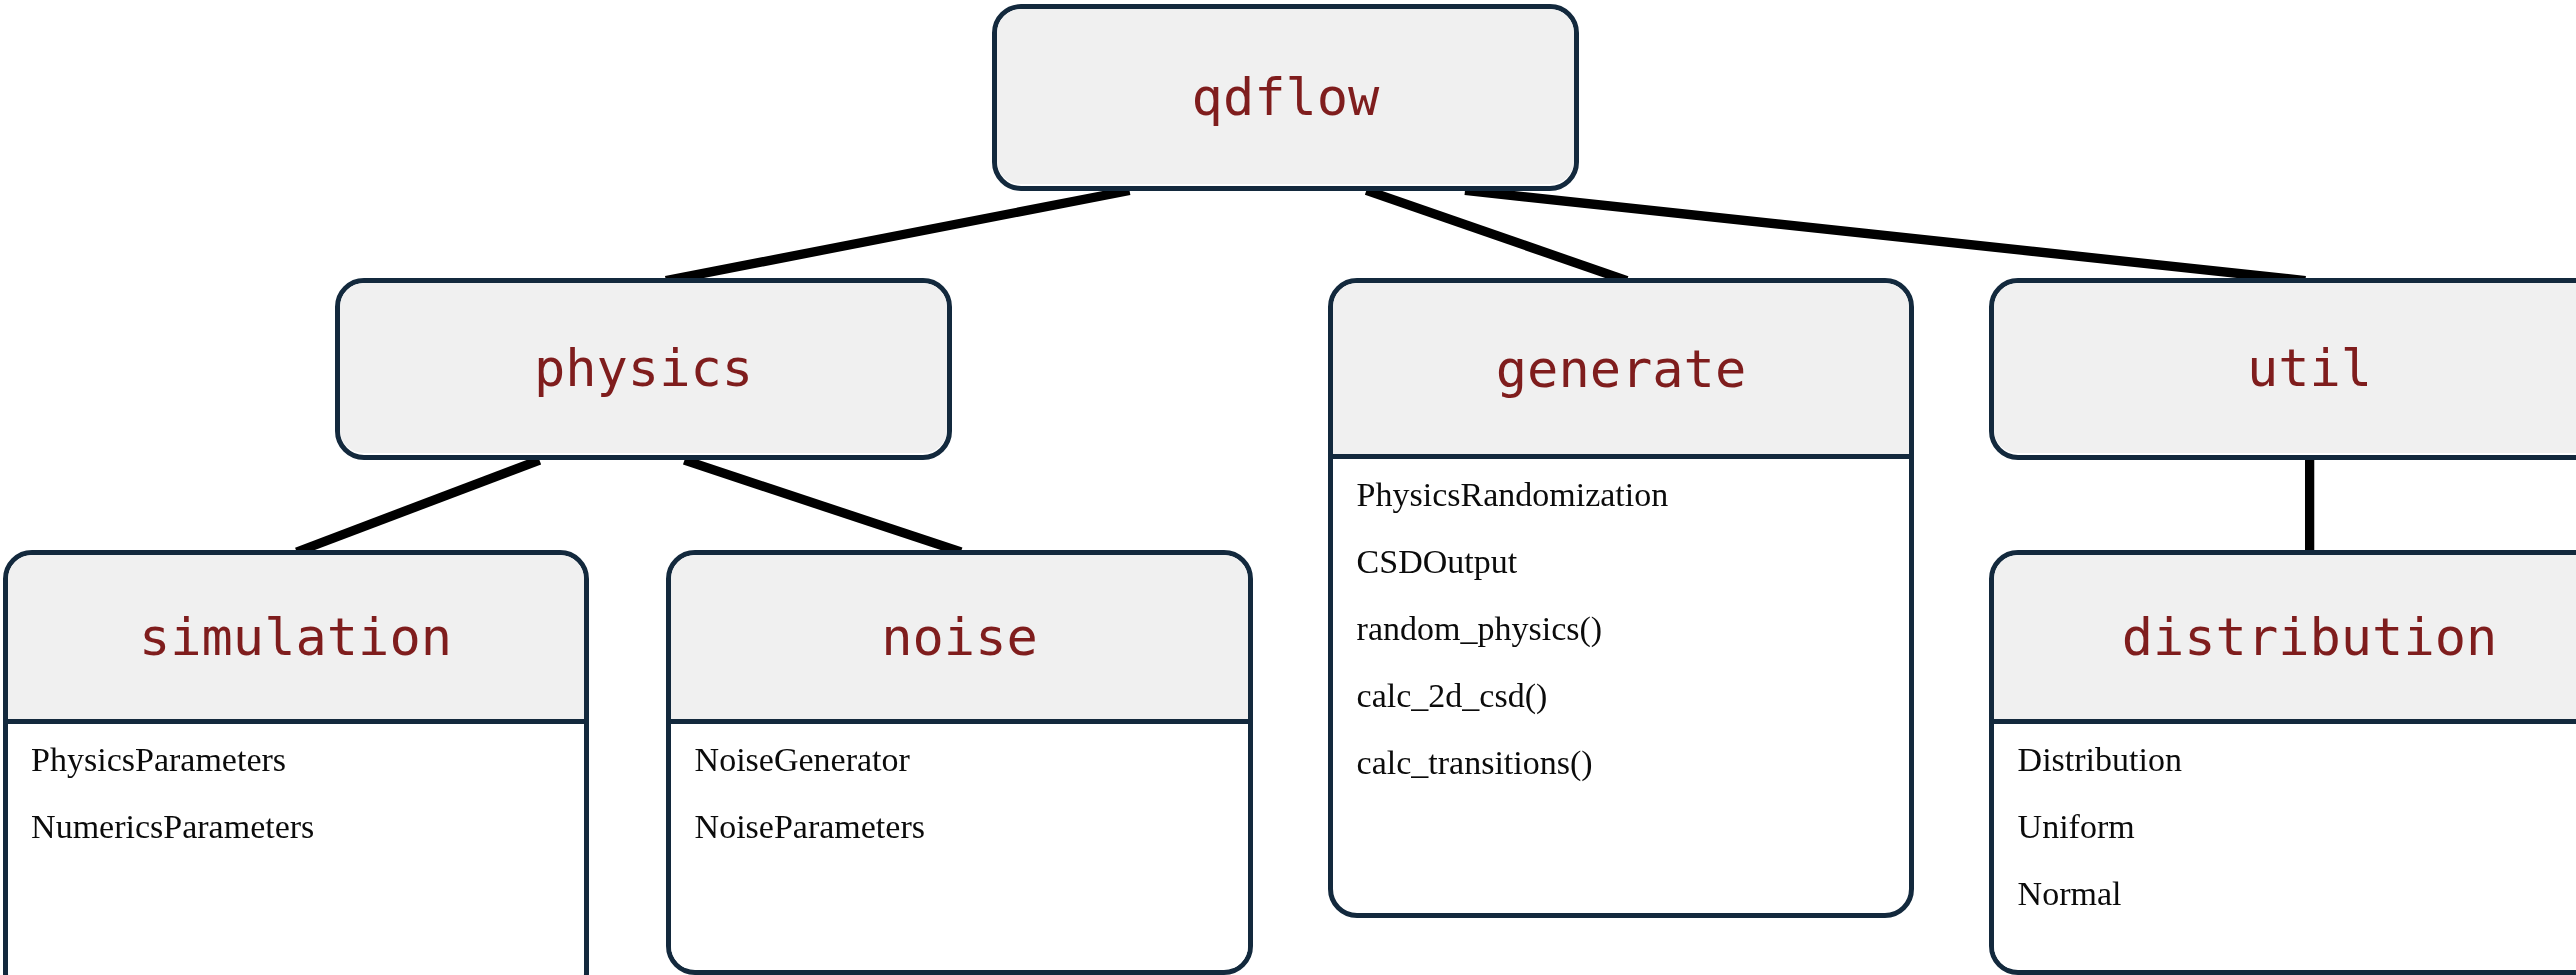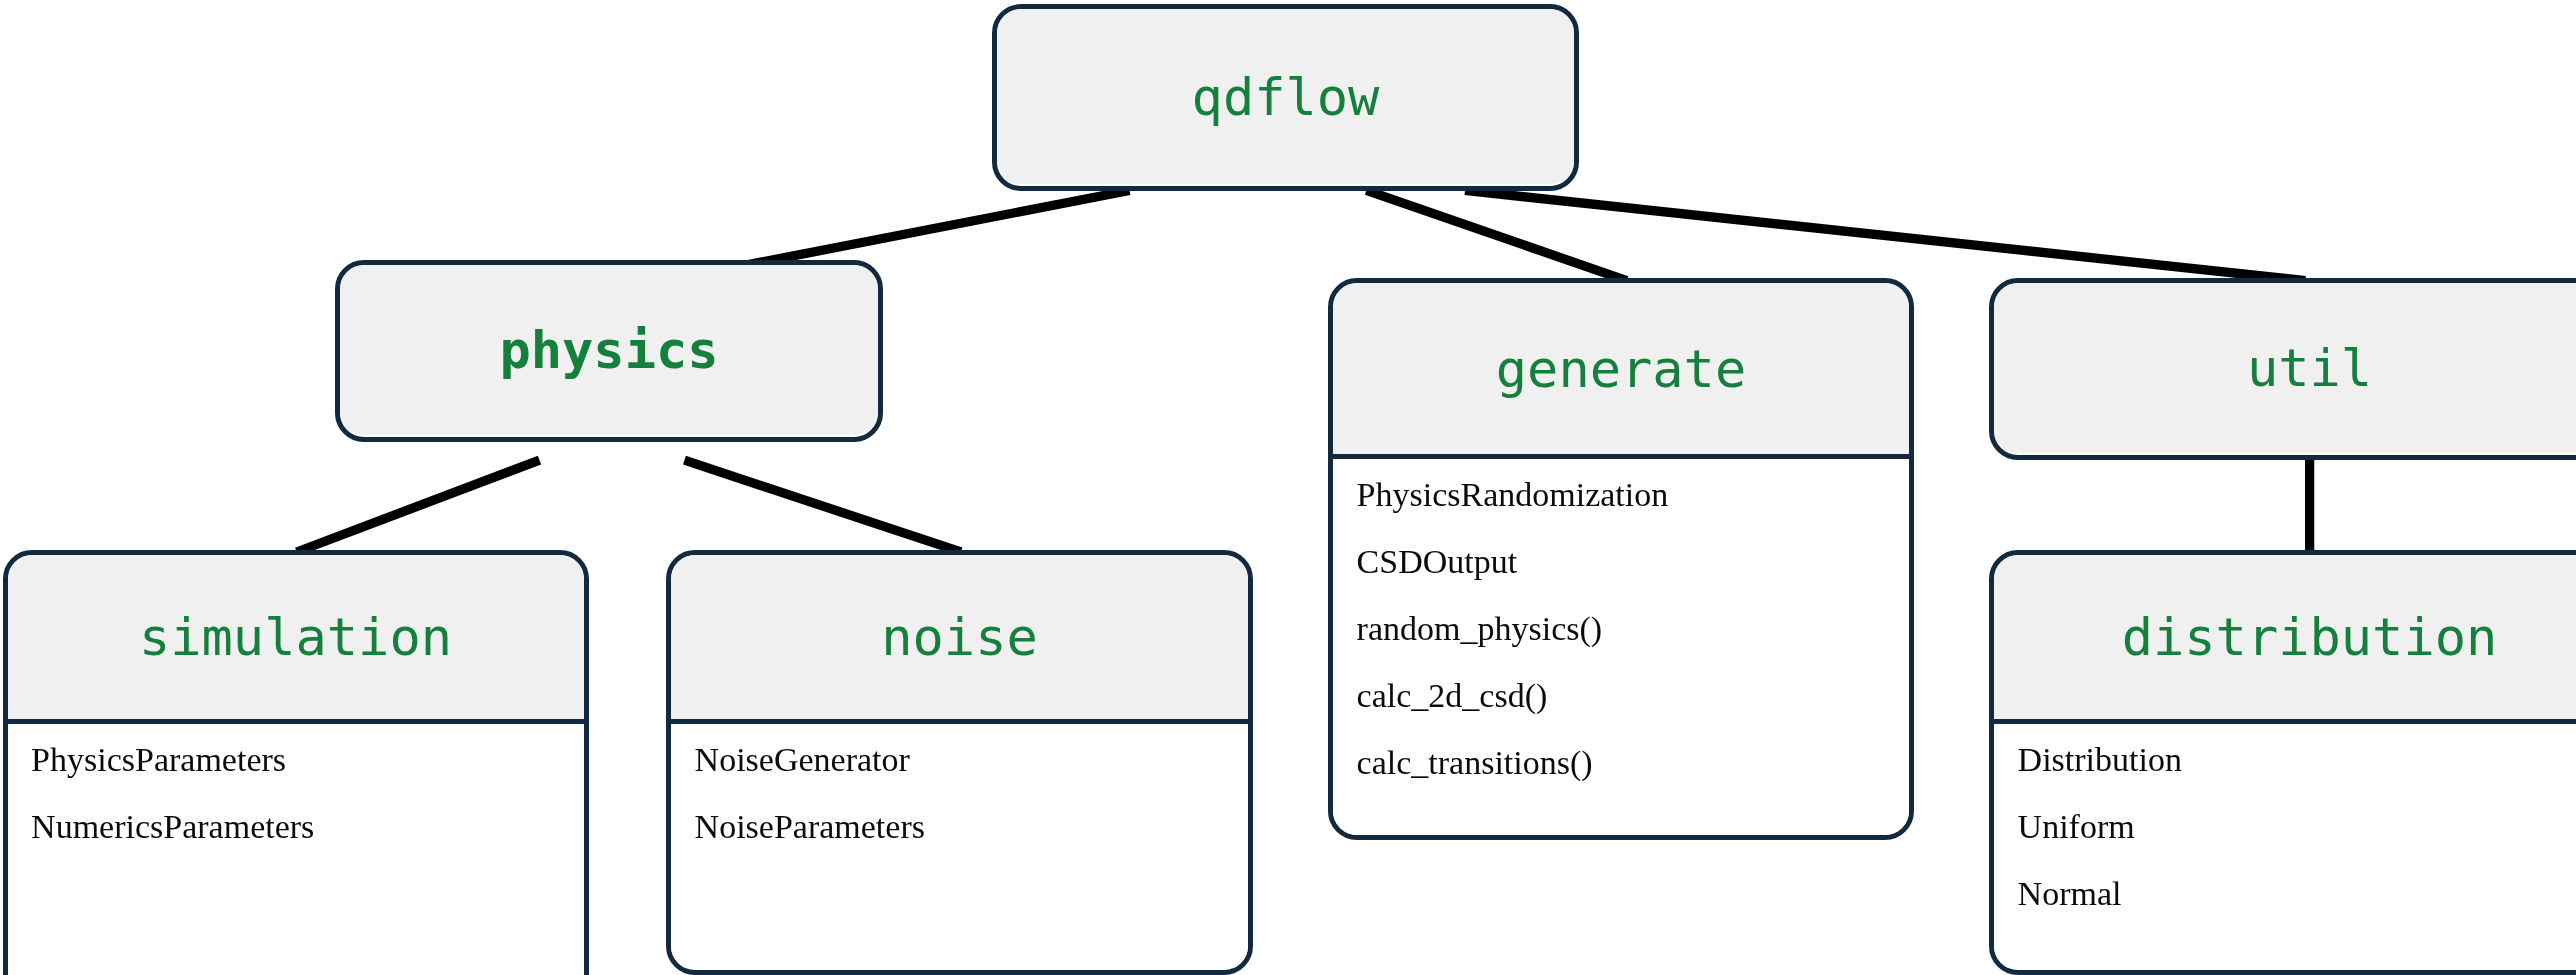--- a/index.html
+++ b/index.html
@@ -31,21 +31,21 @@
     overflow: hidden;
   }
   .node .hdr {
     box-sizing: border-box;
     background: #f0f0f0;
     border-bottom: 5.9px solid #13293d;
     border-radius: 23px 23px 23px 23px;
     display: flex;
     align-items: center;
     justify-content: center;
-    color: #15803d;
+    color: #7f1d1d;
     white-space: nowrap;
   }
   .node.leafonly .hdr {
     border-bottom: none;
   }
   .node .body {
     box-sizing: border-box;
     background: #ffffff;
     padding: 18.5px 0 0 23.6px;
   }
@@ -55,24 +55,24 @@
     line-height: 1.0;
     margin-bottom: 33px;
     white-space: nowrap;
     font-family: Liberation Serif, serif;
   }
 
   
   #node-qdflow      { left: 992px; top: 4.2px;   width: 587px; height: 187px; }
   #node-qdflow .hdr { height: 175px; font-size: 52px; }
 
-  #node-physics      { left: 335px; top: 260px; width: 548px; height: 182px; font-weight: bold; }
+  #node-physics      { left: 335px; top: 278px; width: 617px; height: 182px; }
   #node-physics .hdr { height: 170px; font-size: 52px; }
 
-  #node-generate      { left: 1328px; top: 278px; width: 586px; height: 562px; }
+  #node-generate      { left: 1328px; top: 278px; width: 586px; height: 640px; }
   #node-generate .hdr { height: 176px; font-size: 52px; border-radius: 23px 23px 0 0; }
   #node-generate .body{ height: 378px; }
 
   #node-util      { left: 1989px; top: 278px; width: 641px; height: 182px; }
   #node-util .hdr { height: 170px; font-size: 52px; }
 
   #node-simulation      { left: 2.5px;  top: 550px; width: 586px; height: 452px; }
   #node-simulation .hdr { height: 169px; font-size: 52px; border-radius: 23px 23px 0 0; }
   #node-simulation .body{ height: 244px; }
 

